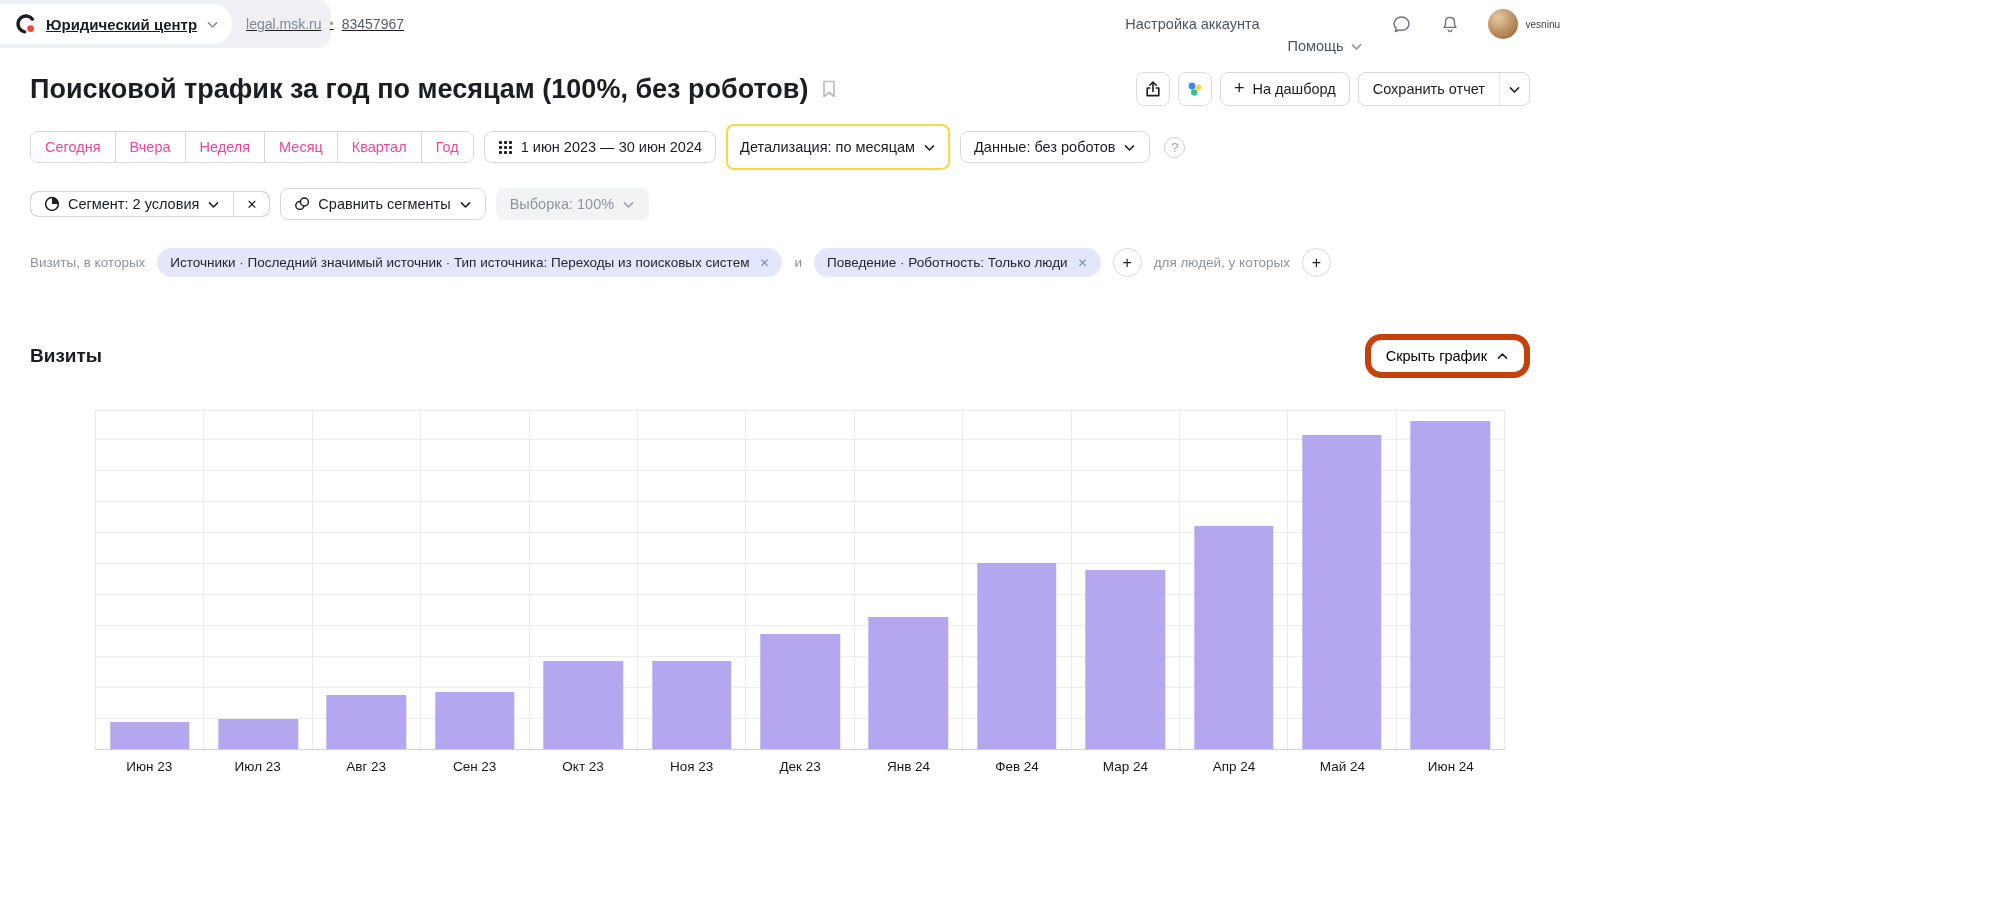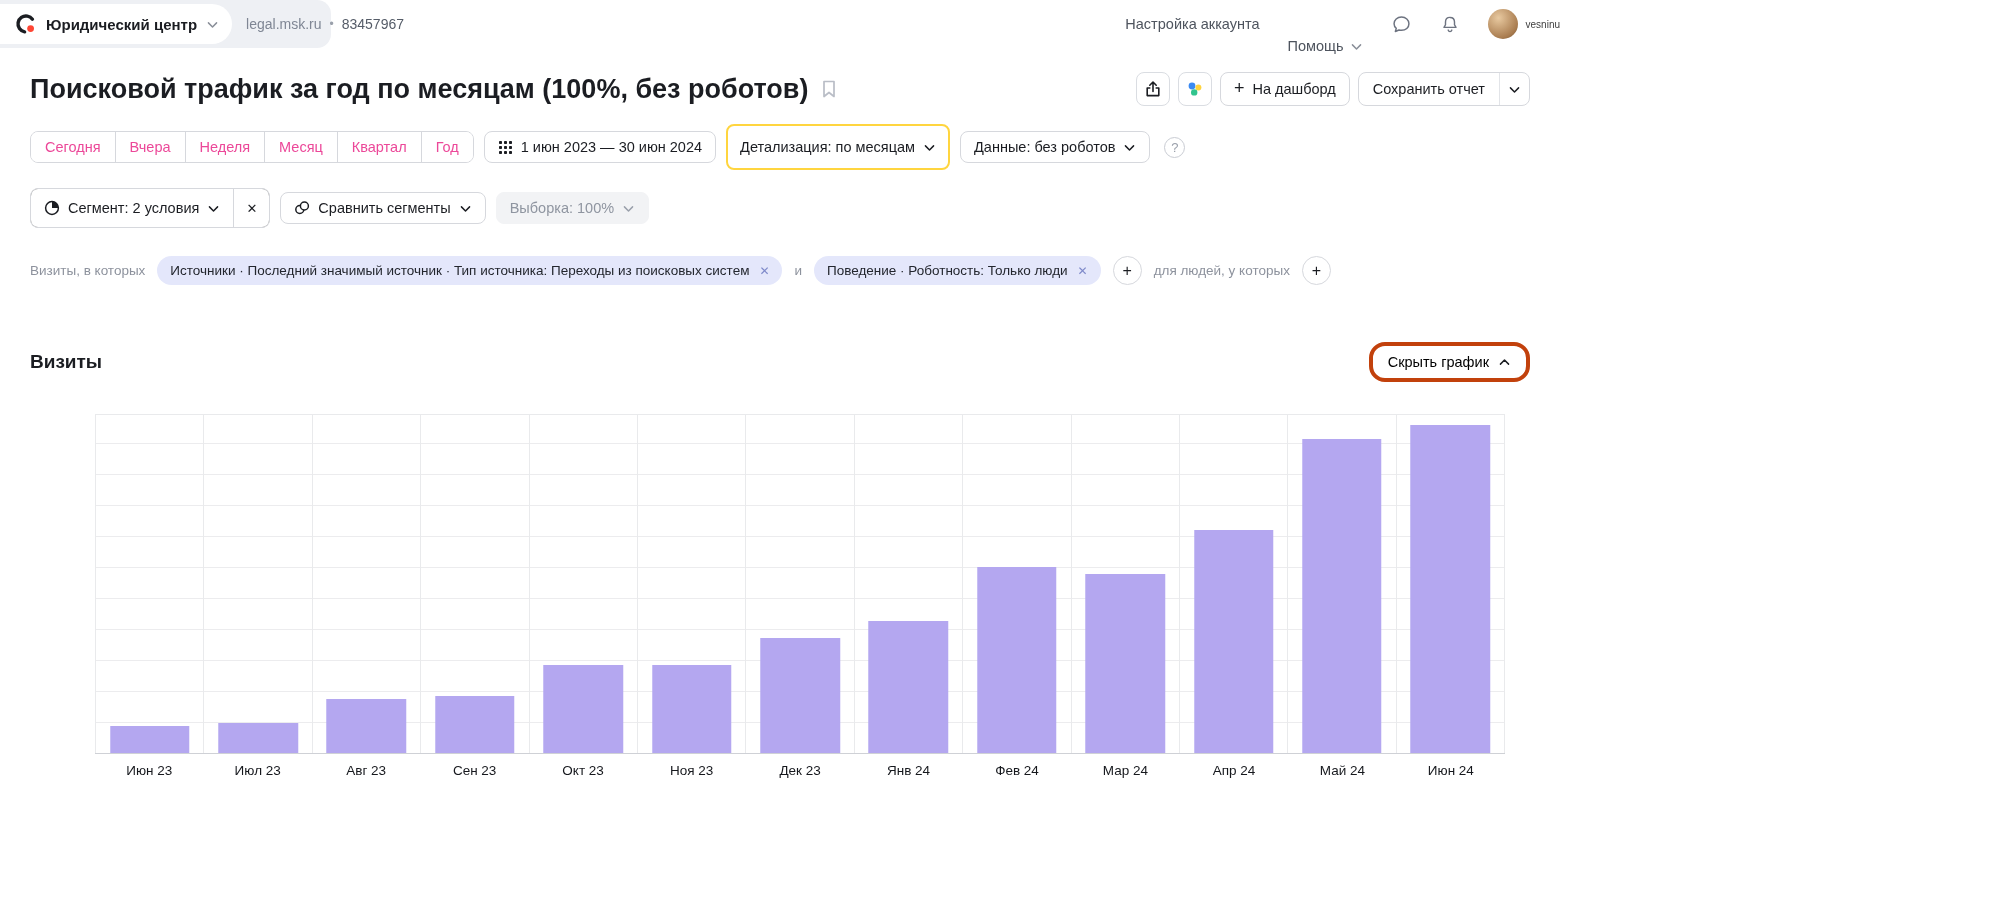--- a/index.html
+++ b/index.html
@@ -7,21 +7,21 @@
     margin: 0; width: 2000px; height: 914px; background: #fff;
     font-family: "Liberation Sans", sans-serif; color: #1b1d22;
     overflow: hidden;
   }
   .app { width: 1560px; }
 
   
   .topbar { display: flex; align-items: center; height: 48px; }
   .counter-area {
     display: flex; align-items: center; background: #eef0f4; height: 48px;
-    width: 331px; border-radius: 0 14px 14px 0; flex: none;
+    width: 331px; border-radius: 0 14px 14px 0; flex: none; text-decoration: underline;
   }
   .counter-pill {
     display: flex; align-items: center; gap: 9px; background: #fff; height: 40px;
     padding: 0 13px 0 15px; border-radius: 0 20px 20px 0; cursor: pointer;
   }
   .counter-name { font-size: 15px; font-weight: 700; white-space: nowrap; }
   .counter-meta { display: flex; align-items: center; gap: 8px; margin-left: 14px; font-size: 14px; white-space: nowrap; }
   .domain { color: #7f8694; }
   .dotsep { color: #9aa0ab; font-size: 12px; }
   .cid { color: #555c68; }
@@ -55,36 +55,36 @@
 
   .filter-row { display: flex; align-items: center; gap: 10px; margin-top: 18px; }
   .segmented { display: flex; border: 1px solid #d6d8dd; border-radius: 8px; overflow: hidden; height: 32px; background: #fff; }
   .seg-btn { border: none; background: #fff; padding: 0 14px; font-size: 14.5px; font-family: inherit;
     border-right: 1px solid #d6d8dd; cursor: pointer; color: #ec4899; }
   .seg-btn:last-child { border-right: none; }
   .btn.detail { border: 2px solid #ffd53f; height: 46px; padding: 0 12px; }
   .qmark { width: 21px; height: 21px; border: 1px solid #c9ccd3; border-radius: 50%; color: #9aa0ab;
     font-size: 13px; display: flex; align-items: center; justify-content: center; margin-left: 4px; cursor: pointer; background:#fff; }
   .btn.sample { background: #f2f3f5; border-color: #f2f3f5; color: #8f95a0; }
-  .group { display: inline-flex; border: 1px solid #d6d8dd; border-radius: 8px; height: 40px; overflow: hidden; background: #737373; }
+  .group { display: inline-flex; border: 1px solid #d6d8dd; border-radius: 8px; height: 26px; overflow: hidden; background: #737373; }
   .group .btn { border: none; border-radius: 0; height: 100%; }
   .xbtn { width: 36px; display: flex; align-items: center; justify-content: center; border: none;
     border-left: 1px solid #d6d8dd; background: #fff; cursor: pointer; font-size: 13px; color: #1b1d22; font-family: inherit; }
 
   .chips-row { display: flex; align-items: center; gap: 12px; margin-top: 28px; font-size: 13.5px; }
   .muted { color: #8d929d; white-space: nowrap; }
   .chip { display: inline-flex; align-items: center; gap: 10px; background: #e4e7fb; border-radius: 15px;
     height: 29px; padding: 0 13px; font-size: 13.5px; color: #23262e; cursor: pointer; white-space: nowrap; }
   .chip .x { color: #7d88c9; font-size: 12px; cursor: pointer; }
   .add-btn { width: 29px; height: 29px; border-radius: 50%; border: 1px solid #d6d8dd; background: #fff;
     display: flex; align-items: center; justify-content: center; font-size: 16px; color: #1b1d22; cursor: pointer; padding: 0; font-family: inherit; }
 
   .chart-header { display: flex; align-items: center; margin-top: 57px; }
   h2 { font-size: 19px; font-weight: 700; margin: 0; }
-  .hide-btn { margin-left: auto; height: 32px; border: 4px solid #c2410c; border-radius: 16px; background: #fff;
+  .hide-btn { margin-left: auto; height: 32px; border: 6px solid #c2410c; border-radius: 16px; background: #fff;
     display: inline-flex; align-items: center; gap: 9px; padding: 16px 15px; font-size: 14.5px; font-family: inherit; cursor: pointer; }
 
   
   .chart-wrap { margin-top: 32px; }
   .plot {
     display: flex; height: 340px; margin: 0 25px 0 65px;
     border-top: 1px solid #e9eaec; border-bottom: 1px solid #cfd1d6;
     background: repeating-linear-gradient(to top, transparent 0, transparent 30px, #ececee 30px, #ececee 31px);
   }
   .col { flex: 1; border-right: 1px solid #e9eaec; position: relative; }

